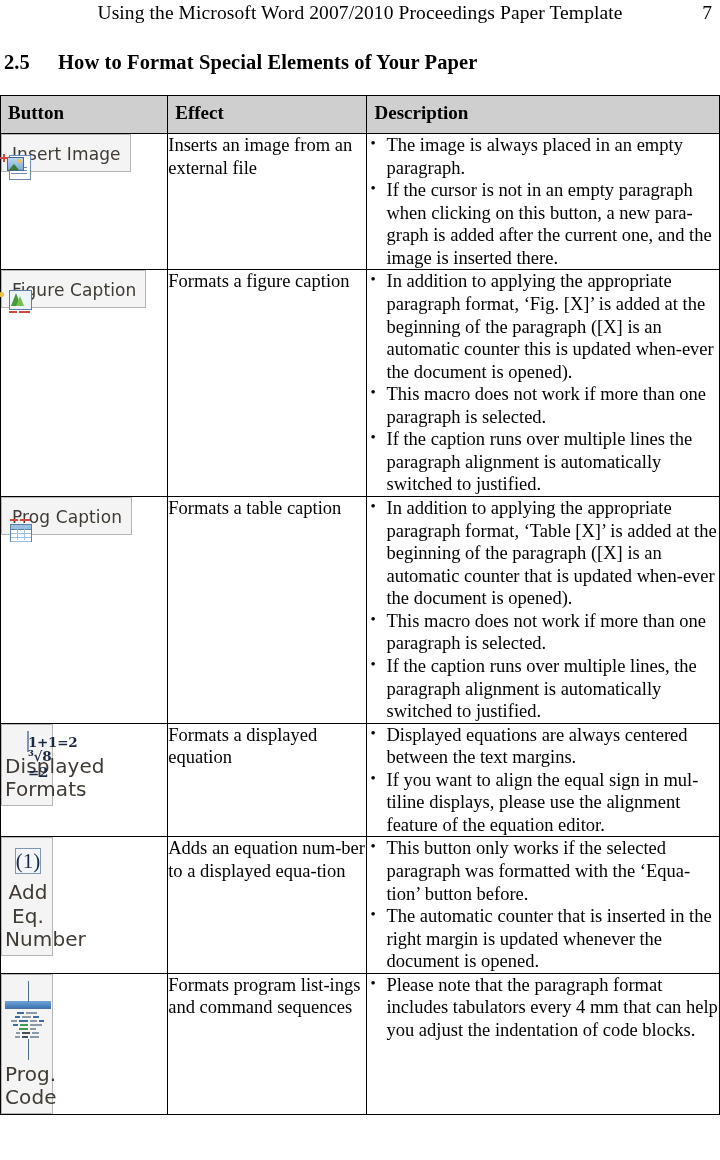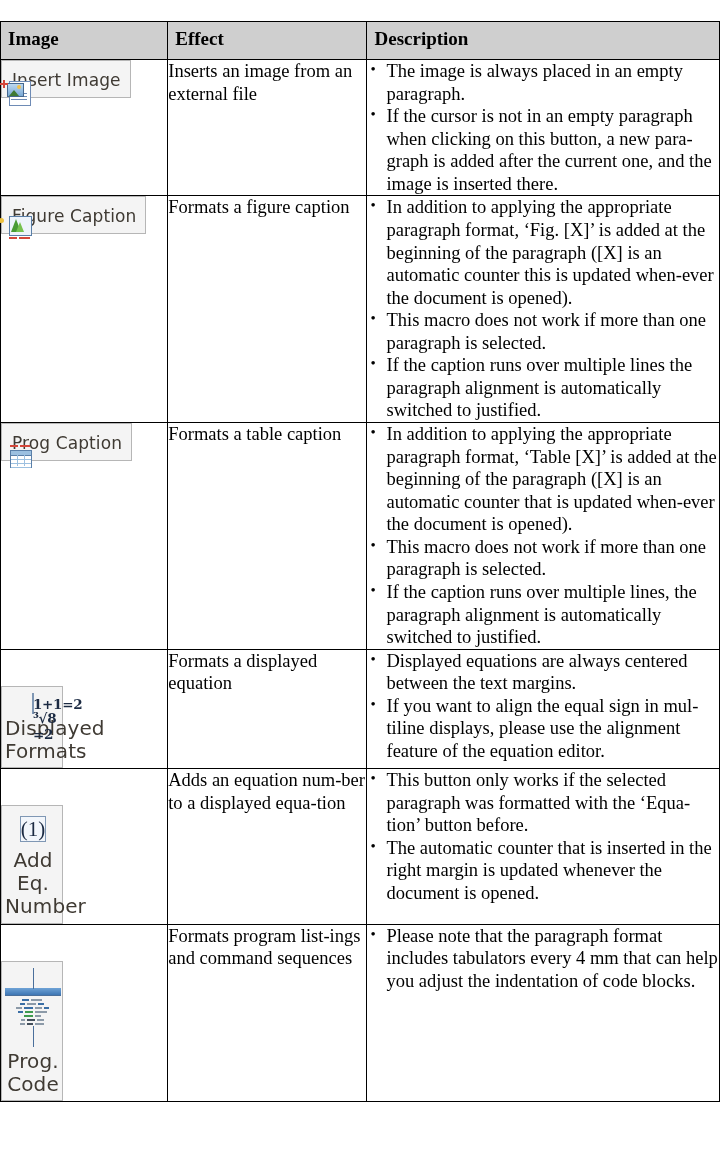--- a/index.html
+++ b/index.html
@@ -132,24 +132,23 @@
     height: 38px;
     line-height: 30px;
   }
   .btn-h .btn-label {
     font-size: 17px;
     vertical-align: middle;
     margin-left: 5px;
     letter-spacing: 0.1px;
   }
   .btn-v {
-    width: 62px;
+    width: 52px;
     text-align: center;
     padding: 5px 1px 4px 3px;
-    margin-top: 36px;
   }
   .btn-v .btn-label {
     display: block;
     font-size: 20px;
     line-height: 1.16;
     letter-spacing: 0.1px;
   }
   .icon-wrap {
     display: inline-block;
     vertical-align: middle;
@@ -284,31 +283,38 @@
   .b-blue  { background: #3a6ea5; }
   .b-gray  { background: #8c9aa8; }
   .b-green { background: #3f9b4e; }
   .b-dark  { background: #44505c; }
 </style>
 </head>
 <body>
 
 <div class="page">
 
-
+  <div class="running-head">
+    <div class="running-head-title">Using the Microsoft Word 2007/2010 Proceedings Paper Template</div>
+    <div class="running-head-pageno">7</div>
+  </div>
+
+  <h2 class="section-heading">
+    <span class="section-number">2.5</span><span>How to Format Special Elements of Your Paper</span>
+  </h2>
 
   <table class="spec-table">
     <colgroup>
       <col class="col-button">
       <col class="col-effect">
       <col class="col-desc">
     </colgroup>
     <thead>
       <tr>
-        <th>Image</th>
+        <th>Button</th>
         <th>Effect</th>
         <th>Description</th>
       </tr>
     </thead>
     <tbody>
 
       <tr>
         <td class="cell-button">
           <span class="btn btn-h">
             <span class="icon-wrap">

